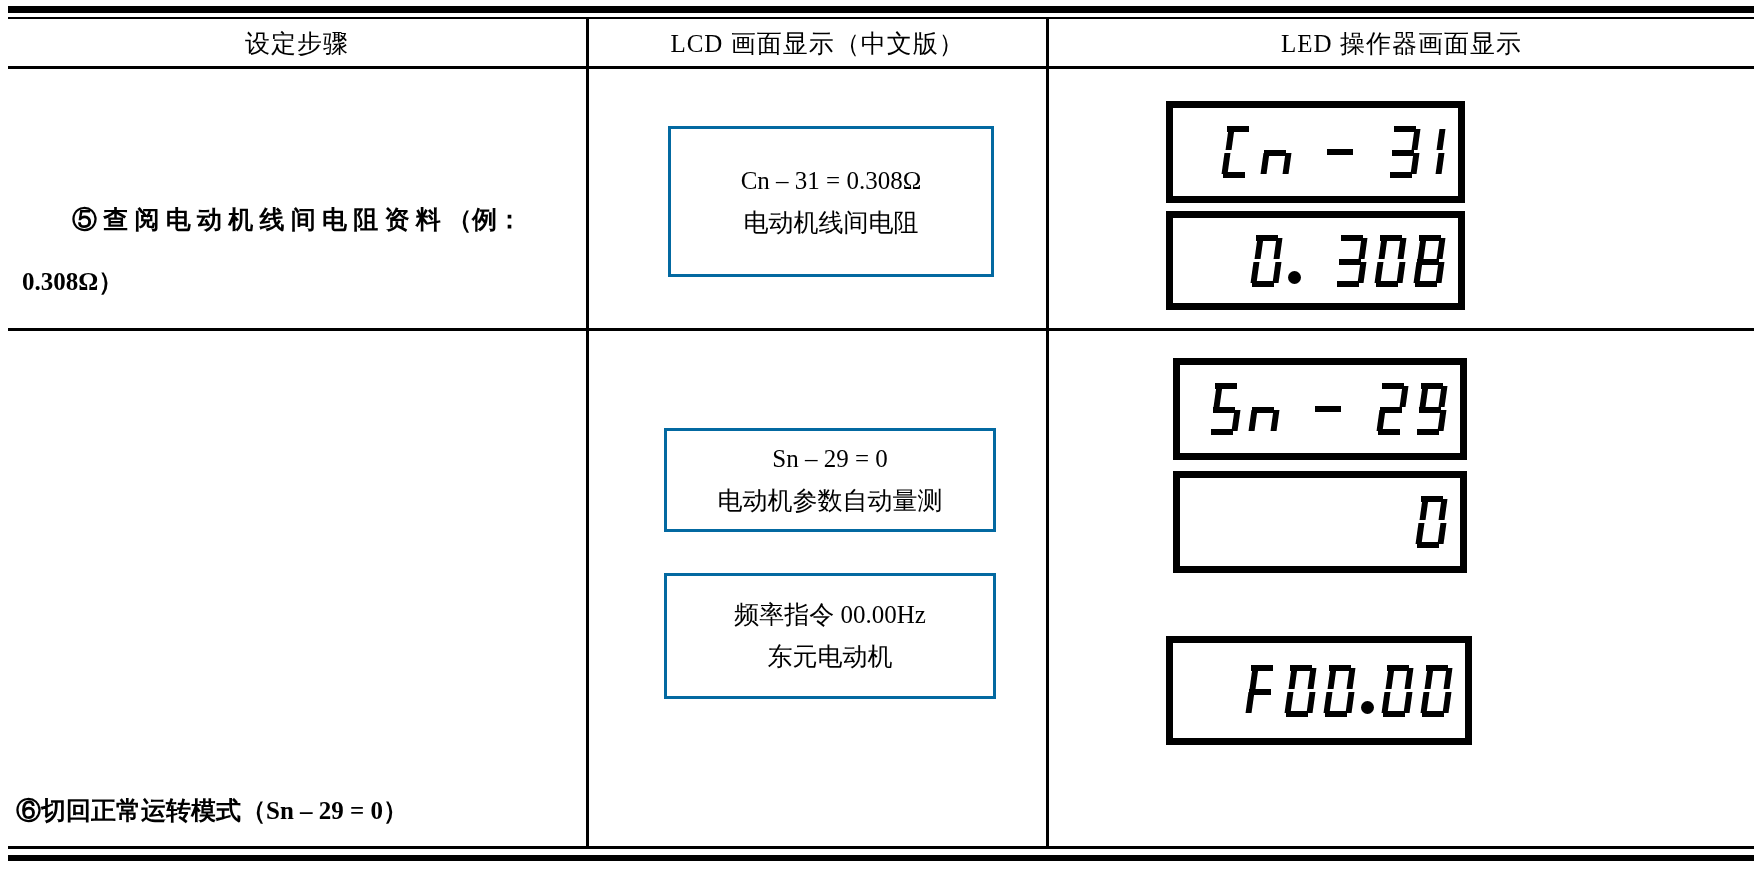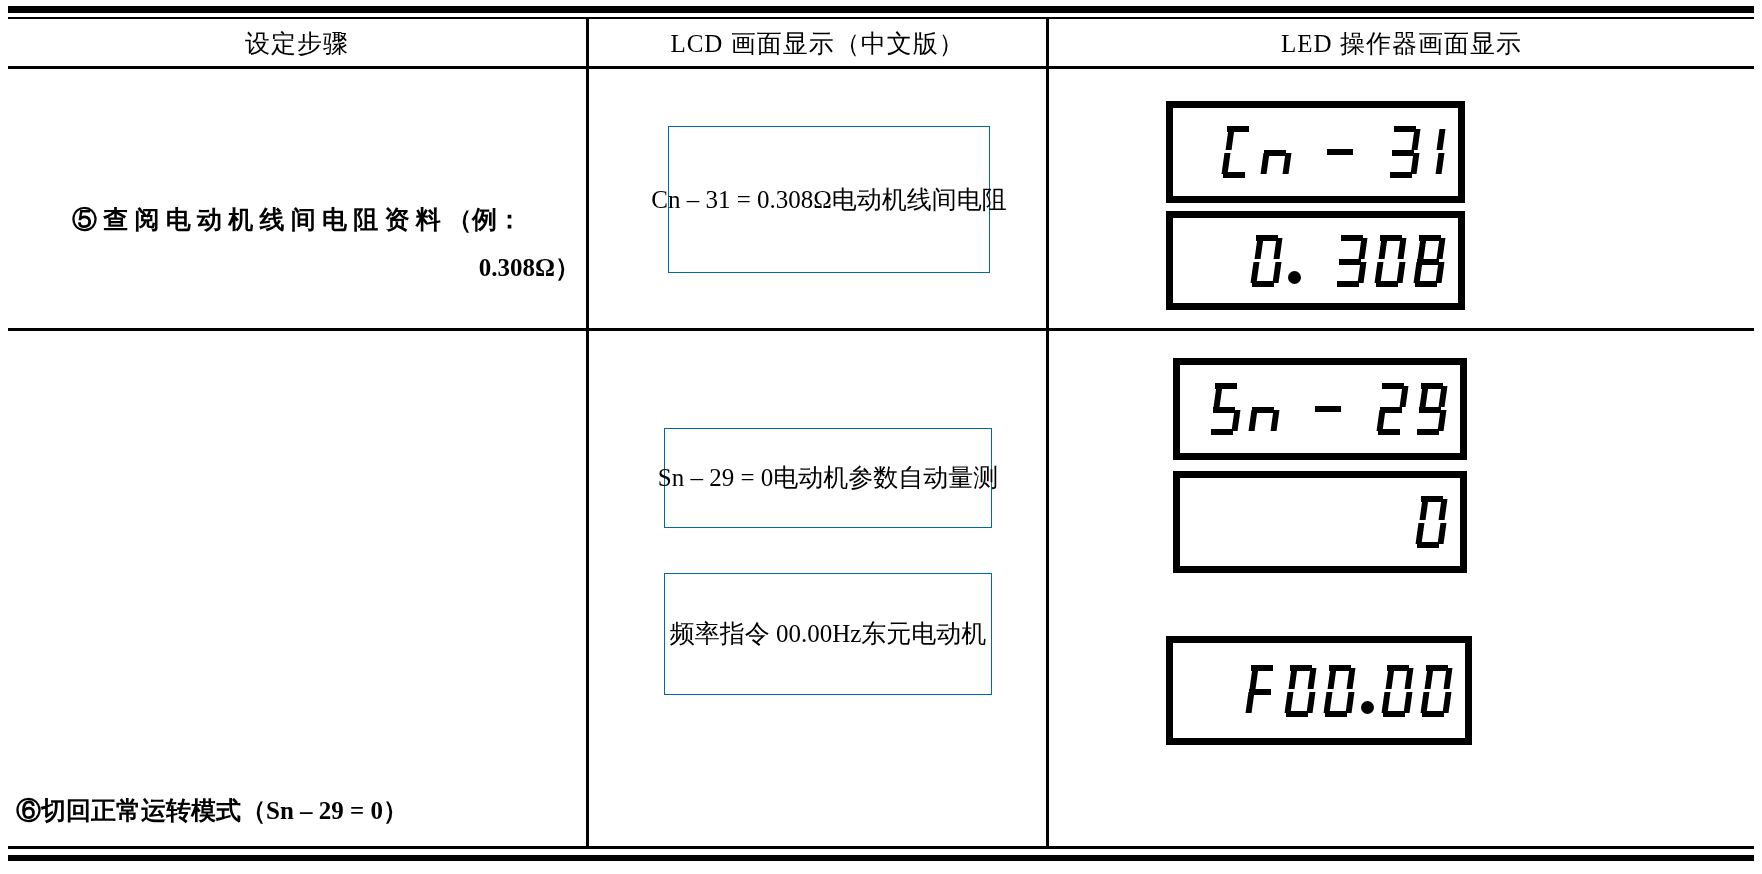--- a/index.html
+++ b/index.html
@@ -33,30 +33,30 @@
   .hdr-c2{left:581px;width:457px;}
   .hdr-c3{left:1041px;width:705px;}
 
   
   .cell{position:absolute;font-weight:bold;}
 
   
   .r1c1{left:0;top:63px;width:578px;height:259px;}
   .r1c1 .p{position:absolute;left:6px;right:6px;font-size:25px;line-height:46px;}
   .r1c1 .l1{top:128px;text-align:center;}
-  .r1c1 .l2{top:176px;text-align:right;padding-left:8px;}
+  .r1c1 .l2{top:190px;text-align:left;padding-left:8px;}
 
   
   .r2c1{left:0;top:325px;width:578px;height:633px;}
   .r2c1 .p{position:absolute;left:8px;right:6px;font-size:25px;line-height:40px;text-align:left;}
   .r2c1 .l1{top:460px;}
 
   
-  .lcdbox{position:absolute;border:1px solid #0369a1;background:#fff;
-          display:flex;flex-direction:row;align-items:center;justify-content:center;}
+  .lcdbox{position:absolute;border:3px solid #0369a1;background:#fff;
+          display:flex;flex-direction:column;align-items:center;justify-content:center;}
   .lcdbox .ln{font-size:25px;line-height:42px;white-space:nowrap;}
   .lcd-r1{left:660px;top:120px;width:320px;height:145px;}
   .lcd-r2a{left:656px;top:422px;width:326px;height:98px;font-family:Liberation Serif, serif;}
   .lcd-r2b{left:656px;top:567px;width:326px;height:120px;}
 
   
   .ledbox{position:absolute;border:7px solid #000;background:#fff;}
   .led-1a{left:1158px;top:95px;width:285px;height:88px;}
   .led-1b{left:1158px;top:205px;width:285px;height:85px;}
   .led-2a{left:1165px;top:352px;width:280px;height:88px;}

